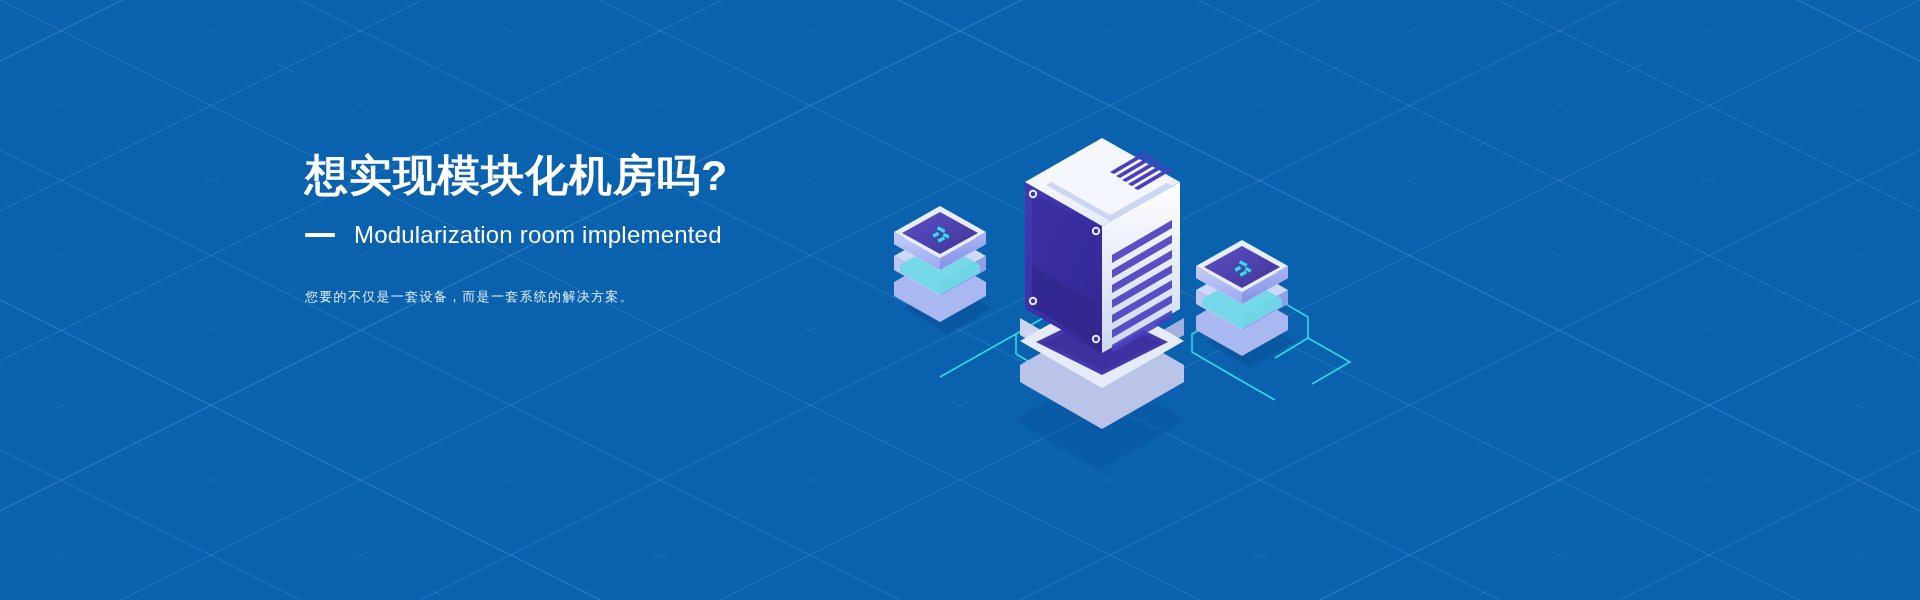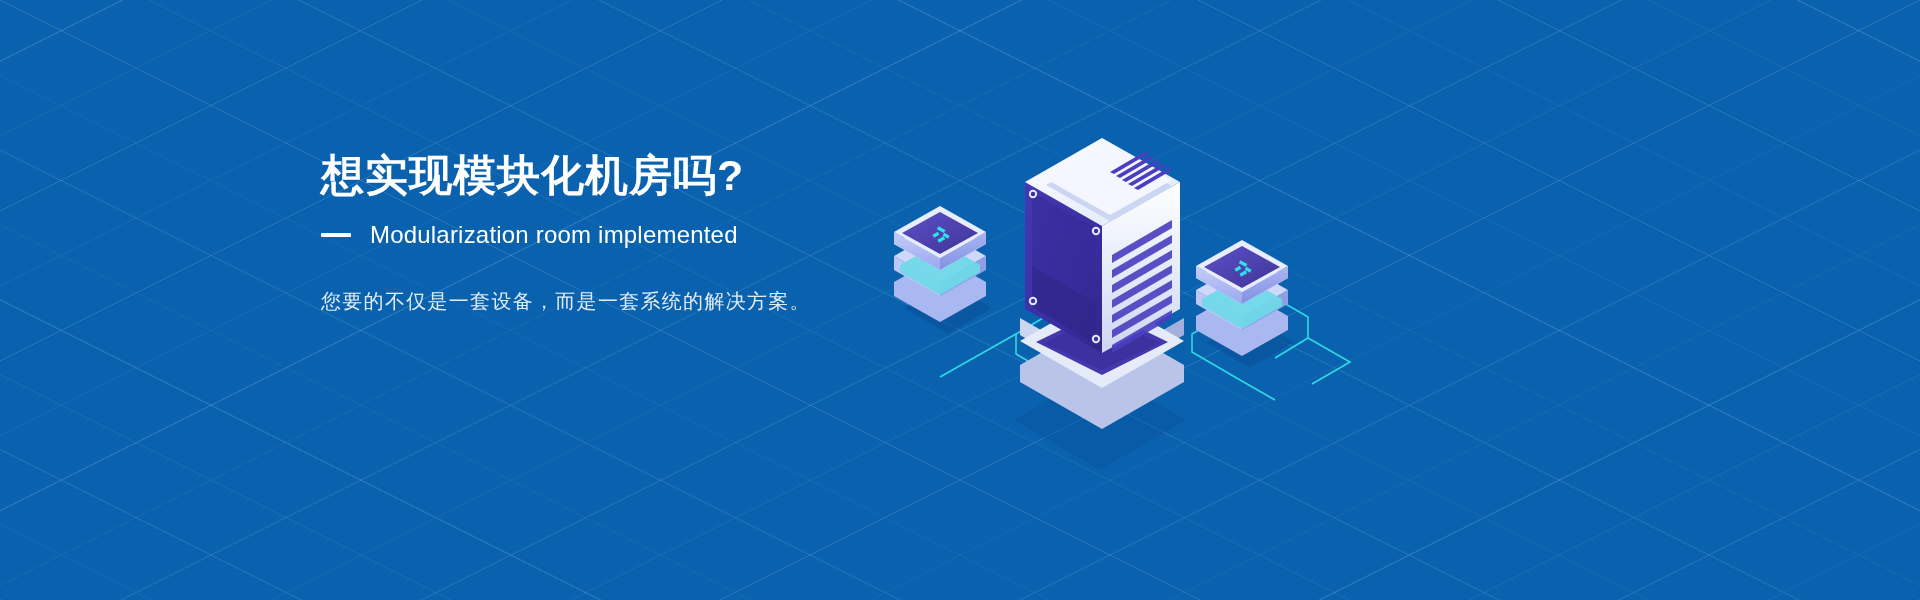--- a/index.html
+++ b/index.html
@@ -38,21 +38,21 @@
         rgba(150,205,235,0) 1px, rgba(150,205,235,0) 67px),
       repeating-linear-gradient(-26.565deg,
         rgba(150,205,235,0.07) 0px, rgba(150,205,235,0.07) 1px,
         rgba(150,205,235,0) 1px, rgba(150,205,235,0) 67px);
     pointer-events:none;
   }
 
   
   .copy {
     position:absolute;
-    left:321px; top:150px;
+    left:305px; top:150px;
     width:620px;
   }
   .headline {
     font-size:43px;
     font-weight:700;
     color:#ffffff;
     letter-spacing:1px;
     line-height:1.18;
     white-space:nowrap;
   }
@@ -71,21 +71,21 @@
   }
   .sub-en {
     font-size:24px;
     font-weight:400;
     color:#ffffff;
     letter-spacing:0.2px;
     white-space:nowrap;
   }
   .body-cn {
     margin-top:39px;
-    font-size:20px;
+    font-size:13px;
     font-weight:400;
     color:rgba(255,255,255,0.88);
     letter-spacing:1.3px;
     white-space:nowrap;
   }
 
   
   .illo {
     position:absolute;
     left:820px; top:70px;

